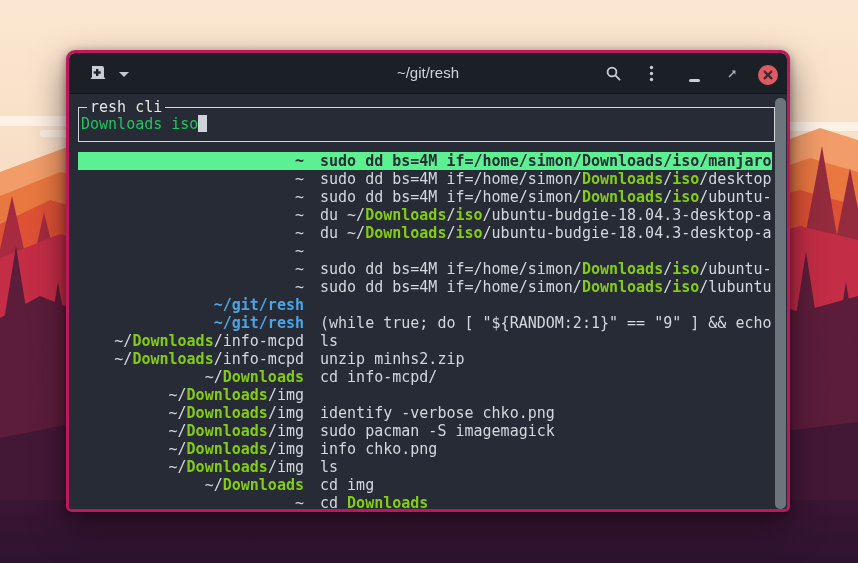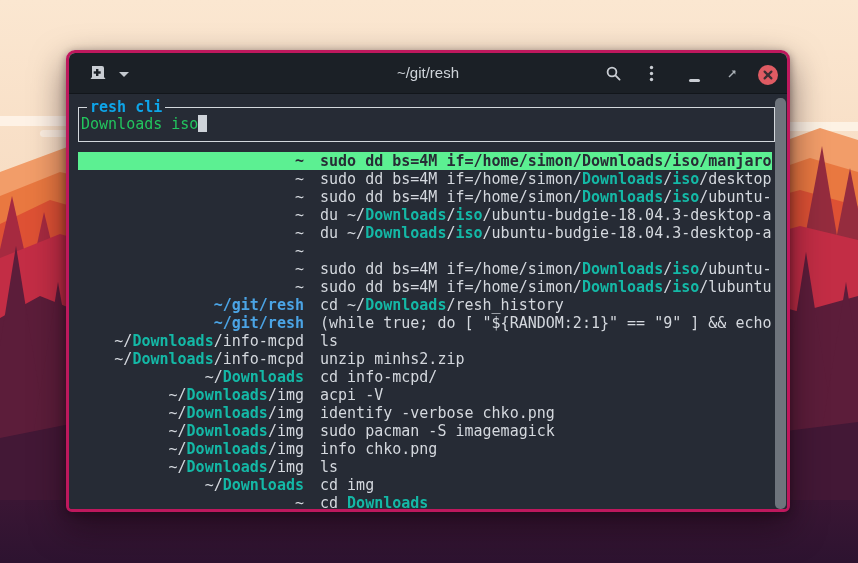--- a/index.html
+++ b/index.html
@@ -25,31 +25,31 @@
   .minimize{left:620px;top:26px;width:11px;height:3px;background:#c9cdd3;border-radius:1.5px;}
   .restore{left:657px;top:15px;width:12px;height:12px;}
   .close{left:689px;top:12px;width:20px;height:20px;border-radius:50%;background:#df5b63;}
 
   
   .terminal{position:relative;height:421px;background:#262b35;
             font-family:"DejaVu Sans Mono",monospace;font-size:15px;line-height:18px;}
   .query-box{position:absolute;left:9px;top:13px;width:695px;height:33px;
              border:1px solid #d3d7dc;}
   .query-label{position:absolute;top:-10px;left:8px;background:#262b35;padding:0 3px;
-               color:#0ea5e9;font-size:15px;line-height:19px;font-weight:bold;}
+               color:#e5e5e5;font-size:15px;line-height:19px;}
   .query-line{position:absolute;left:2px;top:0;right:2px;height:33px;line-height:33px;
               color:#22c55e;white-space:pre;}
   .cursor{display:inline-block;width:9px;height:17px;background:#ced3d9;vertical-align:-3px;}
 
   .rows{position:absolute;left:9px;top:58px;width:694px;}
   .row{display:flex;height:18px;line-height:18px;white-space:pre;color:#d4d8de;}
   .row .dir{width:226px;text-align:right;overflow:hidden;flex:none;}
   .row .gap{width:16px;flex:none;}
   .row .cmd{flex:1;overflow:hidden;}
-  .seg-r{color:#14b8a6;font-weight:bold;}
+  .seg-r{color:#84cc16;font-weight:bold;}
   .seg-b{color:#4ba4e5;font-weight:bold;}
   .row.selected{background:#5cf092;}
   .row.selected span{color:#272c35 !important;font-weight:bold;}
 
   .scrollbar{position:absolute;right:1px;top:4px;width:11px;height:411px;
              background:#6e747c;border-radius:5px;}
 </style>
 </head>
 <body>
 
@@ -136,26 +136,26 @@
       </div>
       <div class="rows">
           <div class="row selected"><span class="dir"><span class="seg-p">~</span></span><span class="gap"></span><span class="cmd"><span class="seg-p">sudo dd bs=4M if=/home/simon/Downloads/iso/manjaro</span></span></div>
           <div class="row"><span class="dir"><span class="seg-p">~</span></span><span class="gap"></span><span class="cmd"><span class="seg-p">sudo dd bs=4M if=/home/simon/</span><span class="seg-r">Downloads</span><span class="seg-p">/</span><span class="seg-r">iso</span><span class="seg-p">/desktop</span></span></div>
           <div class="row"><span class="dir"><span class="seg-p">~</span></span><span class="gap"></span><span class="cmd"><span class="seg-p">sudo dd bs=4M if=/home/simon/</span><span class="seg-r">Downloads</span><span class="seg-p">/</span><span class="seg-r">iso</span><span class="seg-p">/ubuntu-</span></span></div>
           <div class="row"><span class="dir"><span class="seg-p">~</span></span><span class="gap"></span><span class="cmd"><span class="seg-p">du ~/</span><span class="seg-r">Downloads</span><span class="seg-p">/</span><span class="seg-r">iso</span><span class="seg-p">/ubuntu-budgie-18.04.3-desktop-a</span></span></div>
           <div class="row"><span class="dir"><span class="seg-p">~</span></span><span class="gap"></span><span class="cmd"><span class="seg-p">du ~/</span><span class="seg-r">Downloads</span><span class="seg-p">/</span><span class="seg-r">iso</span><span class="seg-p">/ubuntu-budgie-18.04.3-desktop-a</span></span></div>
           <div class="row"><span class="dir"><span class="seg-p">~</span></span><span class="gap"></span></div>
           <div class="row"><span class="dir"><span class="seg-p">~</span></span><span class="gap"></span><span class="cmd"><span class="seg-p">sudo dd bs=4M if=/home/simon/</span><span class="seg-r">Downloads</span><span class="seg-p">/</span><span class="seg-r">iso</span><span class="seg-p">/ubuntu-</span></span></div>
           <div class="row"><span class="dir"><span class="seg-p">~</span></span><span class="gap"></span><span class="cmd"><span class="seg-p">sudo dd bs=4M if=/home/simon/</span><span class="seg-r">Downloads</span><span class="seg-p">/</span><span class="seg-r">iso</span><span class="seg-p">/lubuntu</span></span></div>
-          <div class="row"><span class="dir"><span class="seg-b">~/git/resh</span></span><span class="gap"></span><span class="cmd"><span class="seg-p">cd ~/</span><span class="seg-r">Downloads</span><span class="seg-p">/resh_history</span></span></div>
+          <div class="row"><span class="dir"><span class="seg-b">~/git/resh</span></span><span class="gap"></span></div>
           <div class="row"><span class="dir"><span class="seg-b">~/git/resh</span></span><span class="gap"></span><span class="cmd"><span class="seg-p">(while true; do [ "${RANDOM:2:1}" == "9" ] &amp;&amp; echo</span></span></div>
           <div class="row"><span class="dir"><span class="seg-p">~/</span><span class="seg-r">Downloads</span><span class="seg-p">/info-mcpd</span></span><span class="gap"></span><span class="cmd"><span class="seg-p">ls</span></span></div>
           <div class="row"><span class="dir"><span class="seg-p">~/</span><span class="seg-r">Downloads</span><span class="seg-p">/info-mcpd</span></span><span class="gap"></span><span class="cmd"><span class="seg-p">unzip minhs2.zip</span></span></div>
           <div class="row"><span class="dir"><span class="seg-p">~/</span><span class="seg-r">Downloads</span></span><span class="gap"></span><span class="cmd"><span class="seg-p">cd info-mcpd/</span></span></div>
-          <div class="row"><span class="dir"><span class="seg-p">~/</span><span class="seg-r">Downloads</span><span class="seg-p">/img</span></span><span class="gap"></span><span class="cmd"><span class="seg-p">acpi -V</span></span></div>
+          <div class="row"><span class="dir"><span class="seg-p">~/</span><span class="seg-r">Downloads</span><span class="seg-p">/img</span></span><span class="gap"></span></div>
           <div class="row"><span class="dir"><span class="seg-p">~/</span><span class="seg-r">Downloads</span><span class="seg-p">/img</span></span><span class="gap"></span><span class="cmd"><span class="seg-p">identify -verbose chko.png</span></span></div>
           <div class="row"><span class="dir"><span class="seg-p">~/</span><span class="seg-r">Downloads</span><span class="seg-p">/img</span></span><span class="gap"></span><span class="cmd"><span class="seg-p">sudo pacman -S imagemagick</span></span></div>
           <div class="row"><span class="dir"><span class="seg-p">~/</span><span class="seg-r">Downloads</span><span class="seg-p">/img</span></span><span class="gap"></span><span class="cmd"><span class="seg-p">info chko.png</span></span></div>
           <div class="row"><span class="dir"><span class="seg-p">~/</span><span class="seg-r">Downloads</span><span class="seg-p">/img</span></span><span class="gap"></span><span class="cmd"><span class="seg-p">ls</span></span></div>
           <div class="row"><span class="dir"><span class="seg-p">~/</span><span class="seg-r">Downloads</span></span><span class="gap"></span><span class="cmd"><span class="seg-p">cd img</span></span></div>
           <div class="row"><span class="dir"><span class="seg-p">~</span></span><span class="gap"></span><span class="cmd"><span class="seg-p">cd </span><span class="seg-r">Downloads</span></span></div>
         </div>
       <div class="scrollbar"></div>
     </div>
 

